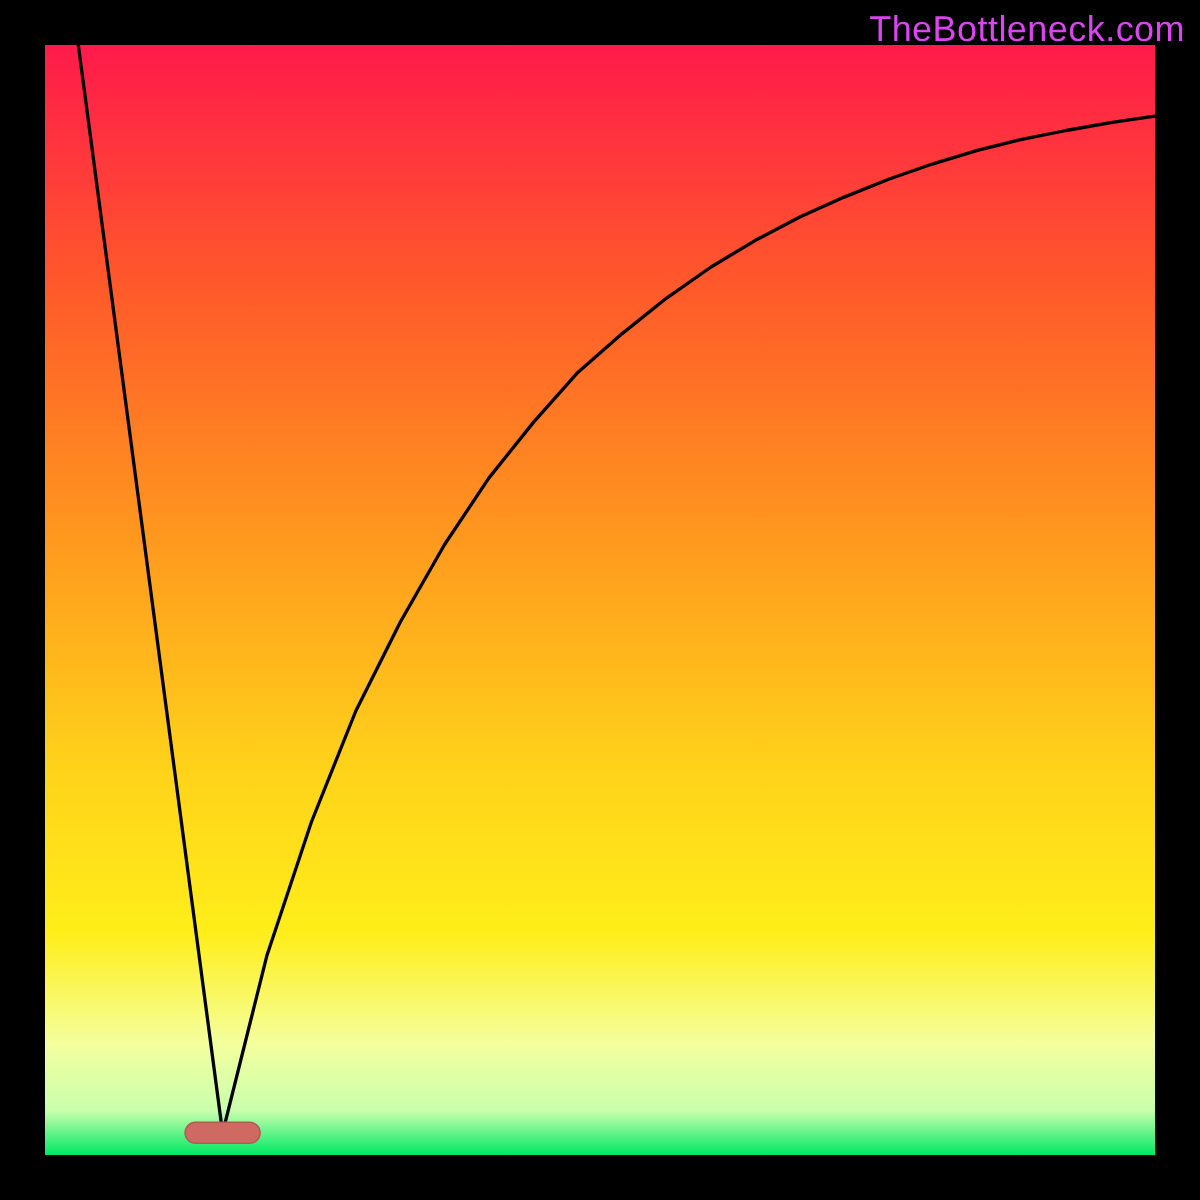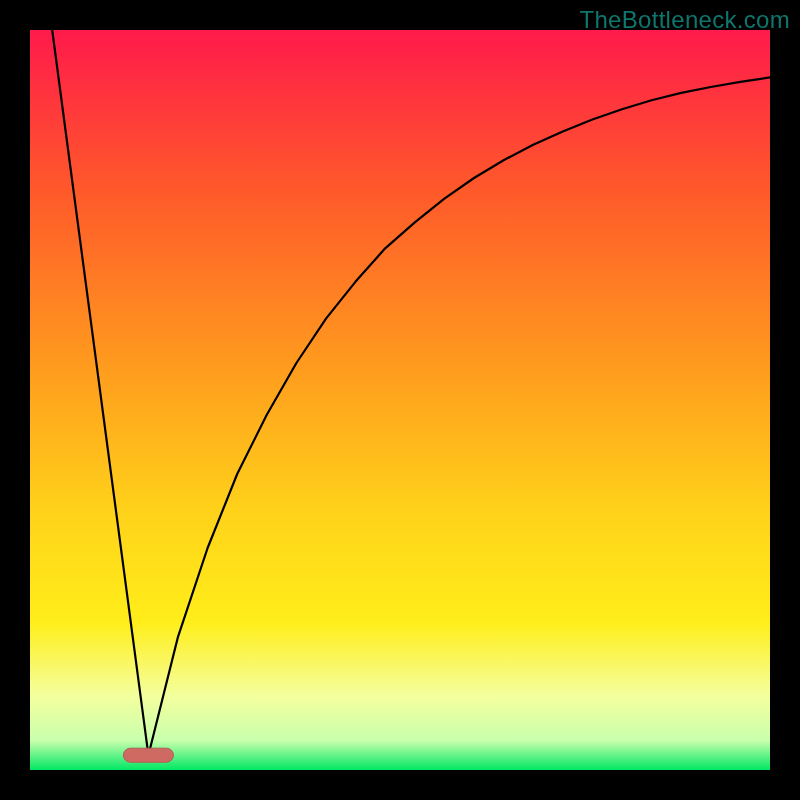--- a/index.html
+++ b/index.html
@@ -18,21 +18,21 @@
   }
   svg {
     position: absolute;
     top: 0;
     left: 0;
   }
   .watermark {
     position: absolute;
     top: 6px;
     right: 10px;
-    color: #0f766e;
+    color: #d946ef;
     font-size: 24px;
     font-family: Arial, Helvetica, sans-serif;
     letter-spacing: 0.3px;
     user-select: none;
   }
 </style>
 </head>
 <body>
 
 <div class="canvas">

